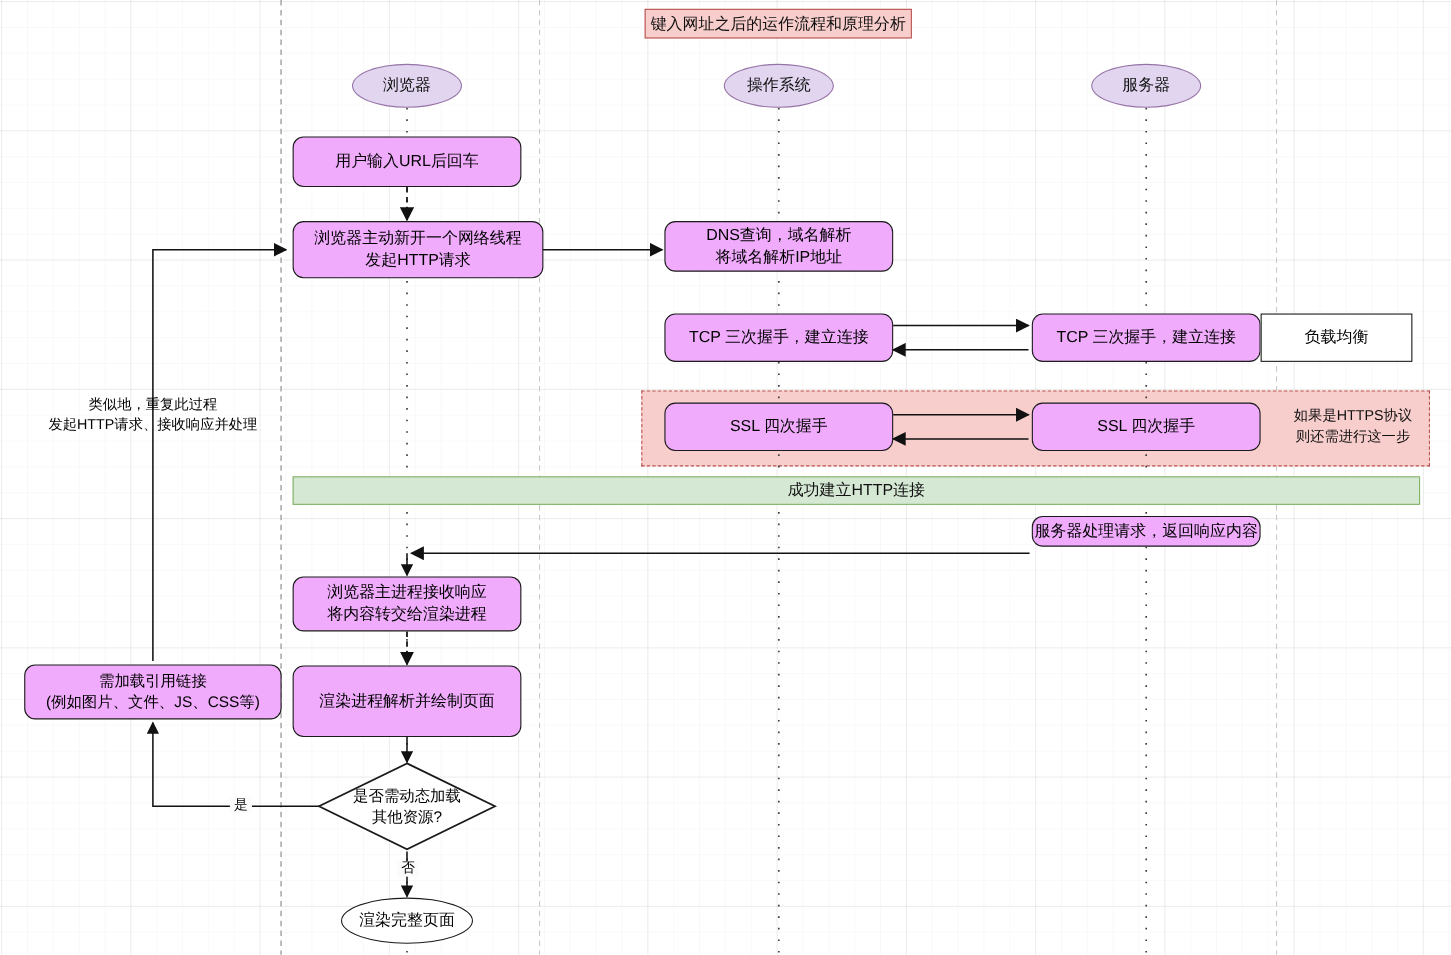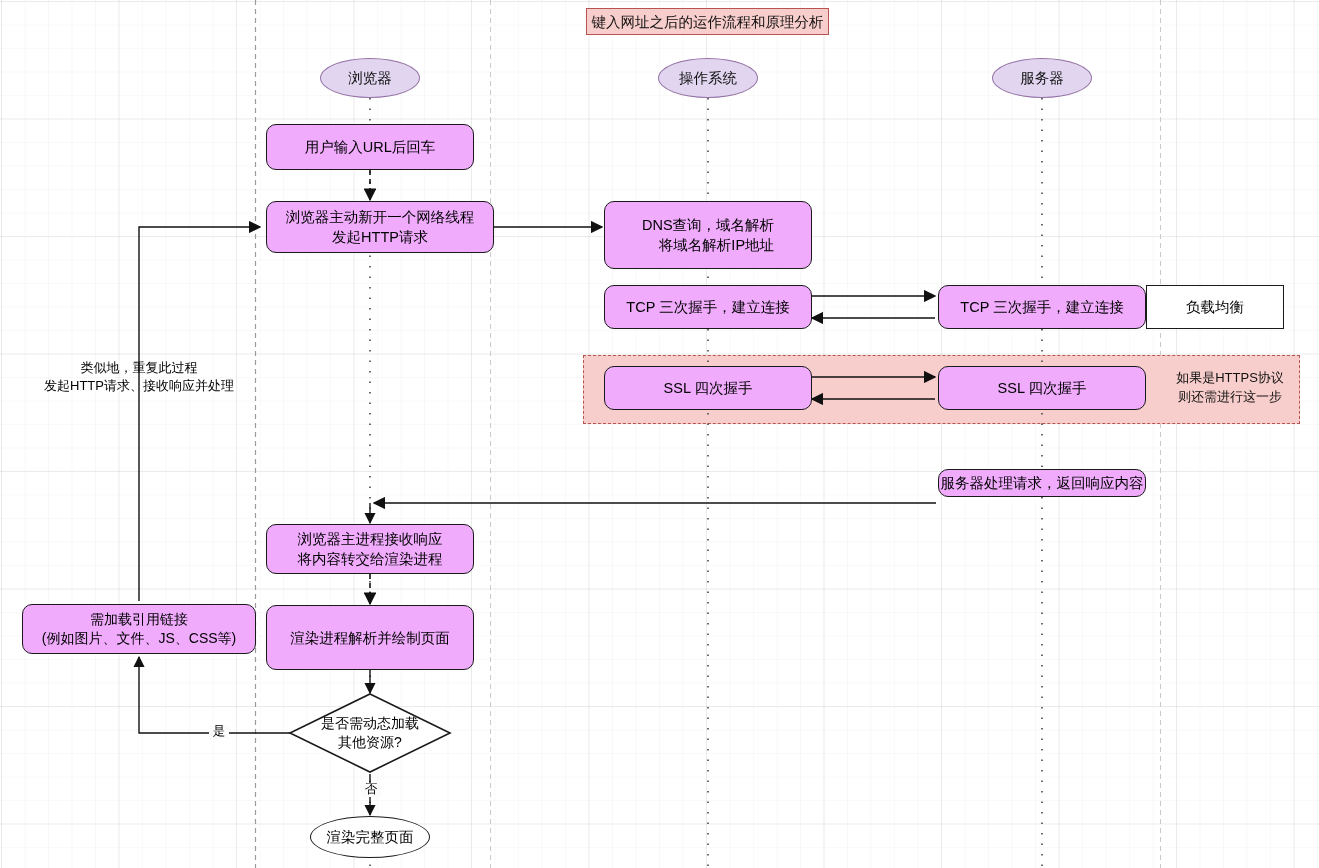--- a/index.html
+++ b/index.html
@@ -201,32 +201,33 @@
   <div class="node proc" style="left:22px;top:604px;width:234px;height:50px;font-size:14px;">需加载引用链接
 (例如图片、文件、JS、CSS等)</div>
 
   <div class="plain-label" style="left:19px;top:359px;width:240px;">类似地，重复此过程
 发起HTTP请求、接收响应并处理</div>
 
   <div class="edge-label" style="left:209px;top:725px;width:18px;">是</div>
 
   <div class="edge-label" style="left:361px;top:783px;width:18px;">否</div>
 
-  <div class="node proc" style="left:604px;top:201px;width:208px;height:68px;text-align:right;">DNS查询，域名解析
+  <div class="node proc" style="left:604px;top:201px;width:208px;height:46px;">DNS查询，域名解析
 将域名解析IP地址</div>
 
   <div class="node proc" style="left:604px;top:285px;width:208px;height:44px;">TCP 三次握手，建立连接</div>
 
   <div class="node proc" style="left:604px;top:366px;width:208px;height:44px;">SSL 四次握手</div>
 
   <div class="node proc" style="left:938px;top:285px;width:208px;height:44px;">TCP 三次握手，建立连接</div>
 
   <div class="node sharp" style="left:1146px;top:285px;width:138px;height:44px;">负载均衡</div>
 
   <div class="node proc" style="left:938px;top:366px;width:208px;height:44px;">SSL 四次握手</div>
 
   <div class="zone-note" style="left:1160px;top:366px;width:140px;height:44px;">如果是HTTPS协议
 则还需进行这一步</div>
 
   <div class="node proc" style="left:938px;top:469px;width:208px;height:28px;">服务器处理请求，返回响应内容</div>
 
+  <div class="node band-green" style="left:266px;top:433px;width:1025px;height:26px;">成功建立HTTP连接</div>
 
 </div>
 
 </body></html>

